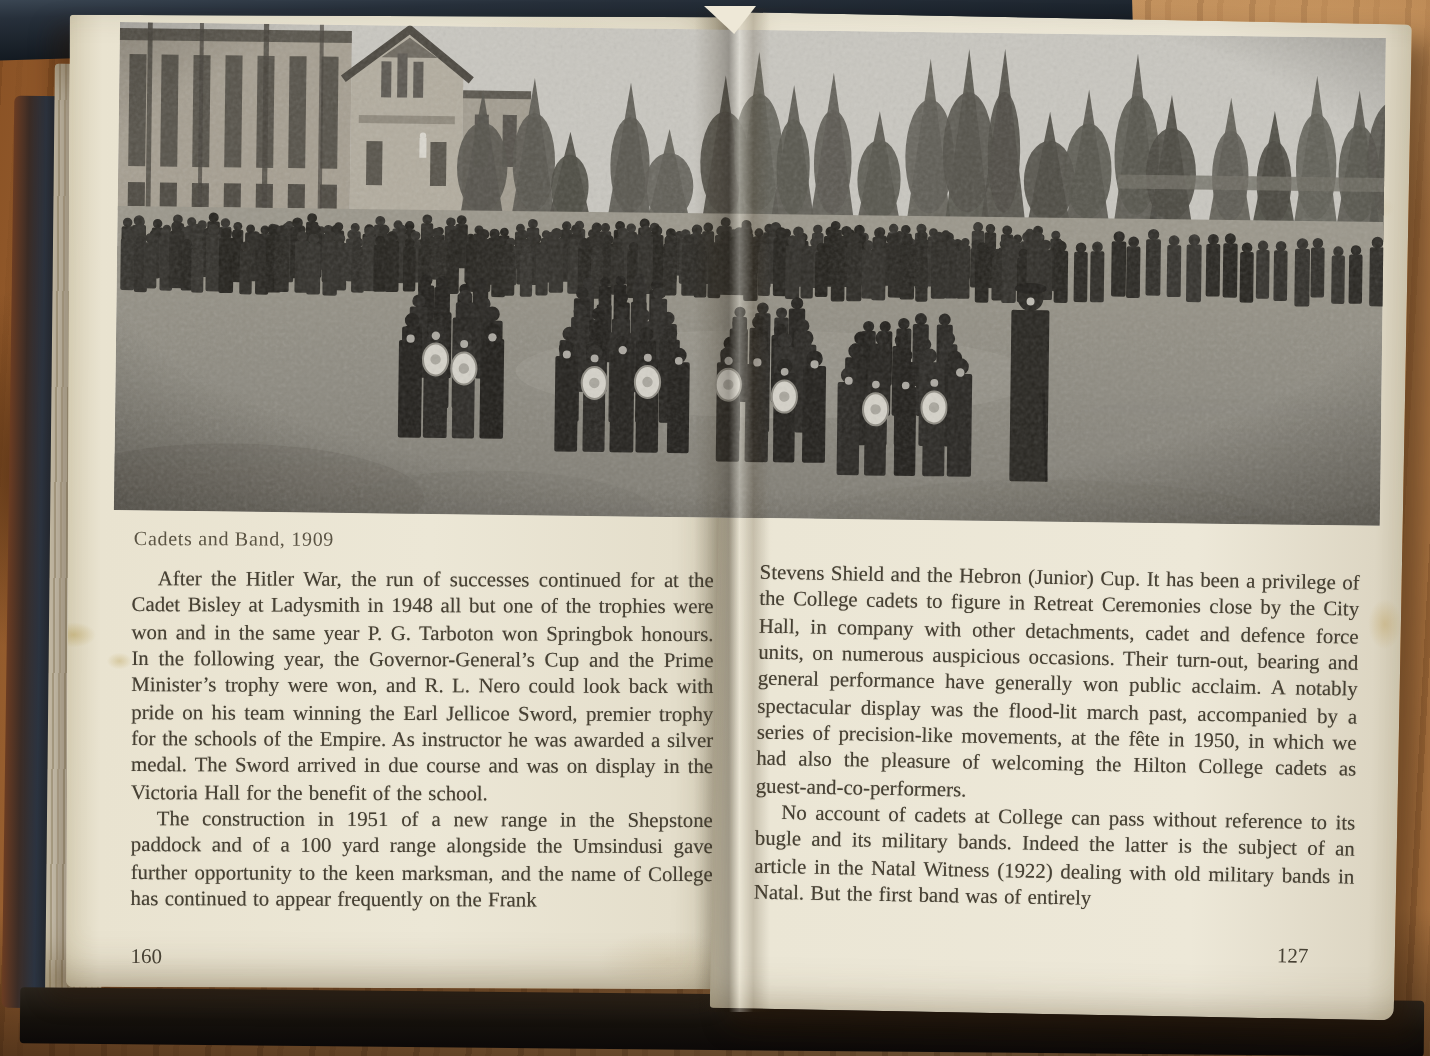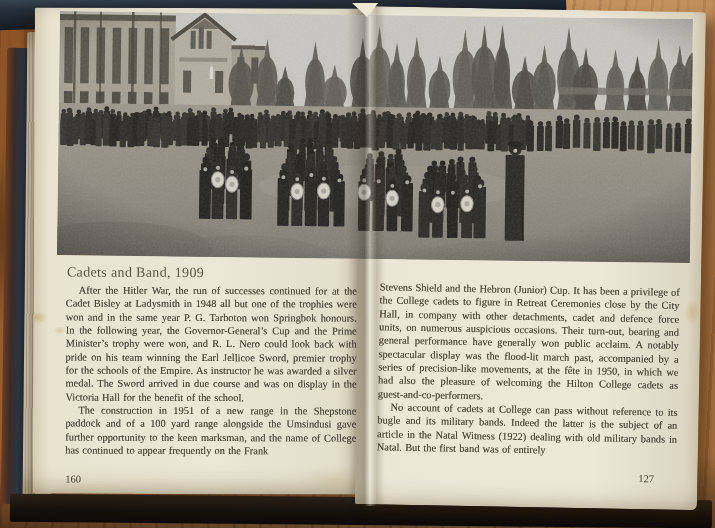--- a/index.html
+++ b/index.html
@@ -53,21 +53,21 @@
        inset 0 -16px 22px -14px rgba(90,70,35,.35);
     border-radius:0 3px 6px 2px;}
   .photo{position:absolute;left:60px;top:11px;width:633px;height:244px;
     transform:rotate(.72deg);transform-origin:0 0;z-index:5;}
   .photo svg{display:block;width:100%;height:100%}
   .gutter{position:absolute;left:347px;top:4px;width:38px;height:502px;z-index:6;
     background:linear-gradient(90deg, rgba(40,30,12,0) 0%, rgba(40,30,12,.16) 28%,
       rgba(25,18,8,.28) 46%, rgba(255,252,240,.34) 60%, rgba(60,45,22,.18) 78%, rgba(60,45,22,0) 100%);}
   .gutter-top{position:absolute;left:352px;top:3px;width:26px;height:14px;z-index:7;
     background:#eee8d7;clip-path:polygon(0 0,100% 0,58% 100%);}
-  .caption{position:absolute;left:33px;top:257px;font-size:14px;color:#5b5444;
+  .caption{position:absolute;left:33px;top:257px;font-size:10px;color:#5b5444;
     letter-spacing:.35px;}
   .textcol{position:absolute;text-align:justify;font-size:10.4px;line-height:13.35px;
     color:#474134;word-spacing:.6px;text-shadow:0 0 .4px rgba(71,65,52,.55);}
   .textcol p{margin:0;text-indent:13px;}
   .textcol p.noindent{text-indent:0;}
   .tl{left:32px;top:276px;width:291px;}
   .tr{left:21px;top:274px;width:300px;}
   .pn{position:absolute;font-size:10.5px;color:#474134;}
   .pn-l{left:32px;top:466px;}
   .pn-r{left:283px;top:462px;}

